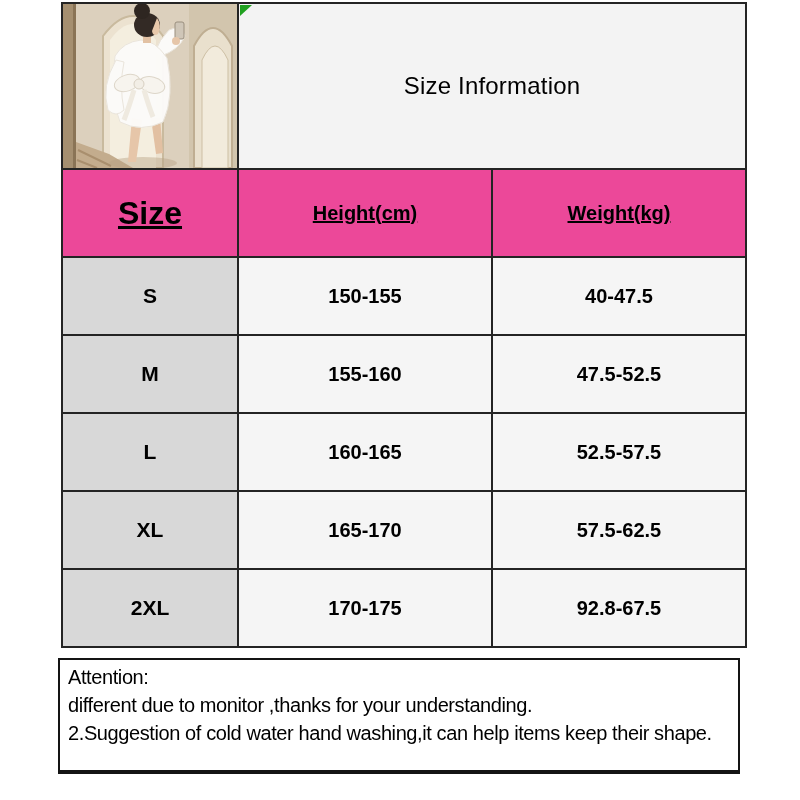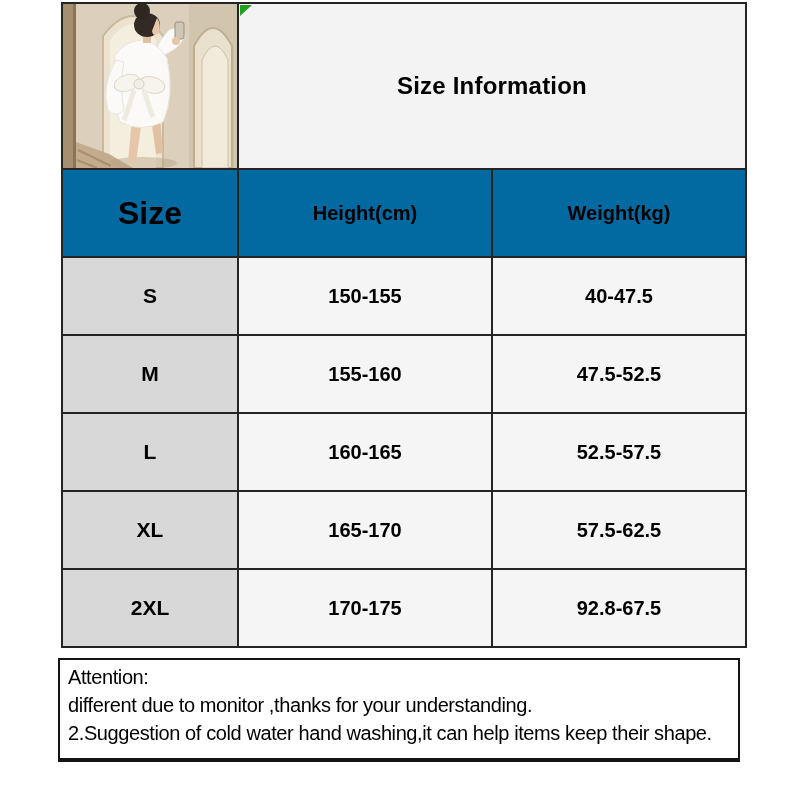--- a/index.html
+++ b/index.html
@@ -13,33 +13,33 @@
     position:absolute;left:61px;top:2px;
     border-collapse:collapse;table-layout:fixed;
   }
   table.size-table td{
     border:2px solid #242424;text-align:center;vertical-align:middle;
     padding:0;overflow:hidden;
   }
   td.photo-cell{width:174px;height:164px;padding:0;background:#ddd1bf;}
   td.banner-cell{
     width:504px;background:#f3f3f3;position:relative;
-    font-size:24px;font-weight:700;letter-spacing:.2px;
+    font-size:24px;font-weight:400;letter-spacing:.2px;
   }
   .corner-marker{position:absolute;left:1px;top:1px;display:block;}
   tr.header-row td{
-    height:86px;background:#0369a1;font-weight:700;font-size:20px;
+    height:86px;background:#ec4899;font-weight:700;font-size:20px;text-decoration:underline;
   }
   tr.header-row td.size-head{font-size:32px;}
   tr.data-row td{height:76px;font-size:20px;}
   tr.data-row td.size-col{background:#d8d8d8;font-weight:700;font-size:21px;}
   tr.data-row td.val-col{background:#f5f5f5;font-weight:700;margin-top:38px;}
   
   .attention-box{
-    position:absolute;left:58px;top:658px;width:682px;height:104px;
+    position:absolute;left:58px;top:658px;width:682px;height:116px;
     box-sizing:border-box;background:#ffffff;
     border:2px solid #141414;border-bottom-width:4px;
     padding:3px 8px 0 8px;
     font-size:20px;letter-spacing:-0.4px;line-height:28px;white-space:nowrap;
   }
   .attention-box .att-line{height:28px;}
   
   .photo-svg{display:block;width:174px;height:164px;}
 </style>
 </head>

